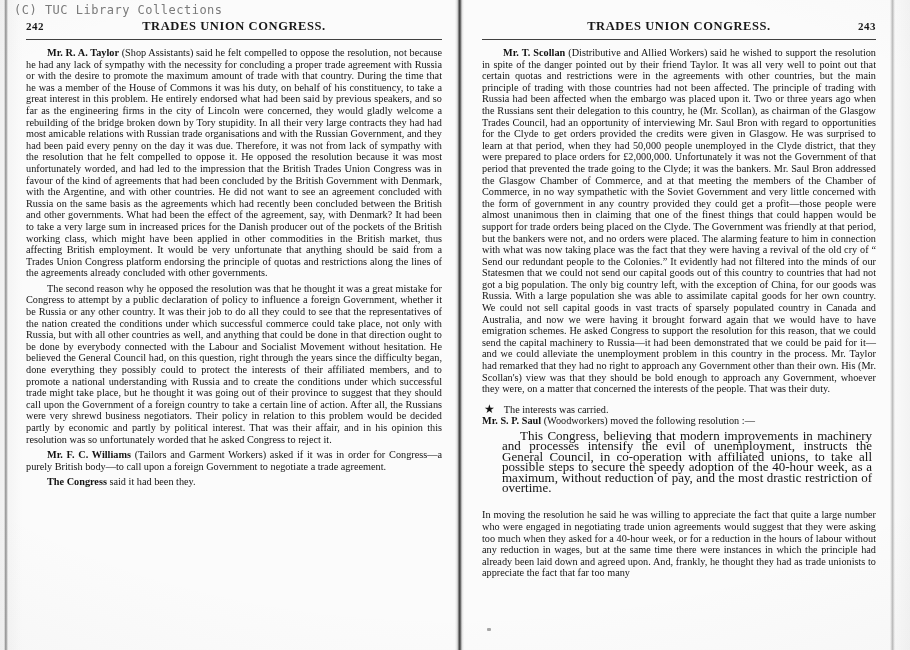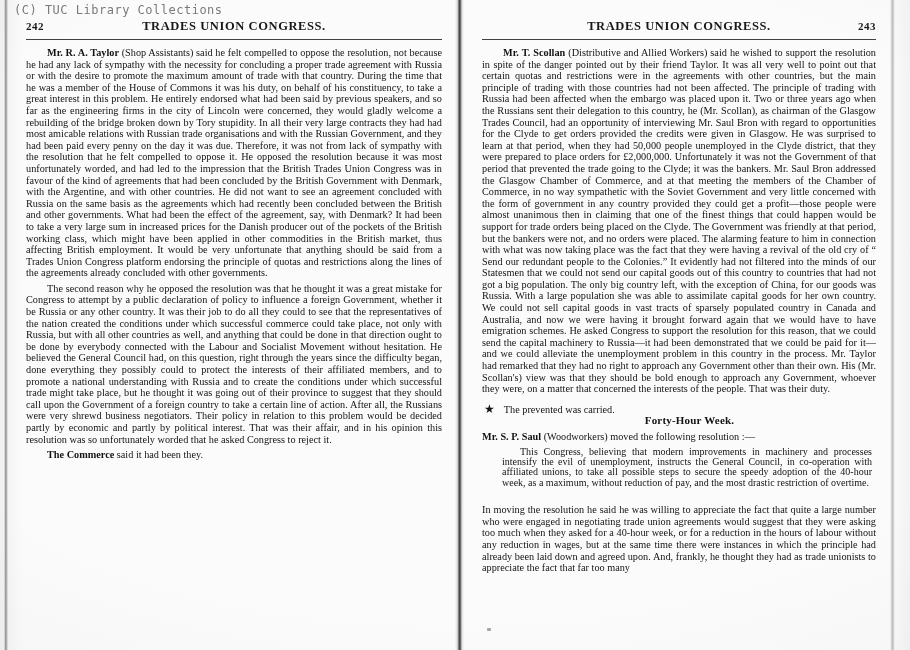--- a/index.html
+++ b/index.html
@@ -160,21 +160,21 @@
     flex: 0 0 auto;
     font-size: 12px;
     line-height: 11px;
     color: #17150f;
     margin-left: 2px;
   }
   .starline .starline-text { flex: 1 1 auto; text-align: left; }
 
   
   .resolution {
-    font-size: 10px;
+    font-size: 13px;
     line-height: 10.4px;
     margin: 4px 0 6px 0;
     padding-left: 20px;
     padding-right: 4px;
     text-align: justify;
     text-indent: 18px;
   }
 
   .col p.after-res { text-indent: 0; margin-top: 16px; }
 
@@ -209,45 +209,45 @@
     </div>
     <div class="rule"></div>
 
     <div class="col">
 
 
       <p><span class="speaker">Mr. R. A. Taylor</span><span> (Shop Assistants) said he felt compelled to oppose the resolution, not because he had any lack of sympathy with the necessity for concluding a proper trade agreement with Russia or with the desire to promote the maximum amount of trade with that country.  During the time that he was a member of the House of Commons it was his duty, on behalf of his constituency, to take a great interest in this problem.  He entirely endorsed what had been said by previous speakers, and so far as the engineering firms in the city of Lincoln were concerned, they would gladly welcome a rebuilding of the bridge broken down by Tory stupidity.  In all their very large contracts they had had most amicable relations with Russian trade organisations and with the Russian Government, and they had been paid every penny on the day it was due.  Therefore, it was not from lack of sympathy with the resolution that he felt compelled to oppose it.  He opposed the resolution because it was most unfortunately worded, and had led to the impression that the British Trades Union Congress was in favour of the kind of agreements that had been concluded by the British Government with Denmark, with the Argentine, and with other countries.  He did not want to see an agreement concluded with Russia on the same basis as the agreements which had recently been concluded between the British and other governments.  What had been the effect of the agreement, say, with Denmark?  It had been to take a very large sum in increased prices for the Danish producer out of the pockets of the British working class, which might have been applied in other commodities in the British market, thus affecting British employment.  It would be very unfortunate that anything should be said from a Trades Union Congress platform endorsing the principle of quotas and restrictions along the lines of the agreements already concluded with other governments.</span></p>
 
       <p>The second reason why he opposed the resolution was that he thought it was a great mistake for Congress to attempt by a public declaration of policy to influence a foreign Government, whether it be Russia or any other country.  It was their job to do all they could to see that the representatives of the nation created the conditions under which successful commerce could take place, not only with Russia, but with all other countries as well, and anything that could be done in that direction ought to be done by everybody connected with the Labour and Socialist Movement without hesitation.  He believed the General Council had, on this question, right through the years since the difficulty began, done everything they possibly could to protect the interests of their affiliated members, and to promote a national understanding with Russia and to create the conditions under which successful trade might take place, but he thought it was going out of their province to suggest that they should call upon the Government of a foreign country to take a certain line of action.  After all, the Russians were very shrewd business negotiators.  Their policy in relation to this problem would be decided partly by economic and partly by political interest.  That was their affair, and in his opinion this resolution was so unfortunately worded that he asked Congress to reject it.</p>
 
-
-      <p><span class="speaker">The Commerce</span><span> said it had been they.</span></p>
+      <p><span class="speaker">Mr. F. C. Williams</span><span> (Tailors and Garment Workers) asked if it was in order for Congress—a purely British body—to call upon a foreign Government to negotiate a trade agreement.</span></p>
+
+      <p><span class="speaker">The Congress</span><span> said it had been they.</span></p>
 
     </div>
   </div>
 
   <div class="page page-right">
 
     <div class="runhead">
       <span class="spacer"></span>
       <span class="title">TRADES UNION CONGRESS.</span>
       <span class="folio">243</span>
     </div>
     <div class="rule"></div>
 
     <div class="col">
 
       <p><span class="speaker">Mr. T. Scollan</span><span> (Distributive and Allied Workers) said he wished to support the resolution in spite of the danger pointed out by their friend Taylor.  It was all very well to point out that certain quotas and restrictions were in the agreements with other countries, but the main principle of trading with those countries had not been affected.  The principle of trading with Russia had been affected when the embargo was placed upon it.  Two or three years ago when the Russians sent their delegation to this country, he (Mr. Scollan), as chairman of the Glasgow Trades Council, had an opportunity of interviewing Mr. Saul Bron with regard to opportunities for the Clyde to get orders provided the credits were given in Glasgow.  He was surprised to learn at that period, when they had 50,000 people unemployed in the Clyde district, that they were prepared to place orders for £2,000,000.  Unfortunately it was not the Government of that period that prevented the trade going to the Clyde; it was the bankers.  Mr. Saul Bron addressed the Glasgow Chamber of Commerce, and at that meeting the members of the Chamber of Commerce, in no way sympathetic with the Soviet Government and very little concerned with the form of government in any country provided they could get a profit—those people were almost unanimous then in claiming that one of the finest things that could happen would be support for trade orders being placed on the Clyde.  The Government was friendly at that period, but the bankers were not, and no orders were placed.  The alarming feature to him in connection with what was now taking place was the fact that they were having a revival of the old cry of “ Send our redundant people to the Colonies.”  It evidently had not filtered into the minds of our Statesmen that we could not send our capital goods out of this country to countries that had not got a big population.  The only big country left, with the exception of China, for our goods was Russia.  With a large population she was able to assimilate capital goods for her own country.  We could not sell capital goods in vast tracts of sparsely populated country in Canada and Australia, and now we were having it brought forward again that we would have to have emigration schemes.  He asked Congress to support the resolution for this reason, that we could send the capital machinery to Russia—it had been demonstrated that we could be paid for it—and we could alleviate the unemployment problem in this country in the process.  Mr. Taylor had remarked that they had no right to approach any Government other than their own.  His (Mr. Scollan's) view was that they should be bold enough to approach any Government, whoever they were, on a matter that concerned the interests of the people.  That was their duty.</span></p>
 
       <div class="starline">
         <span class="star-icon">★</span>
-        <span class="starline-text">The prevented was carried.</span>
+        <span class="starline-text">The interests was carried.</span>
       </div>
 
-      <p class="subhead">Forty-Hour Week.</p>
 
       <p class="noindent"><span class="speaker">Mr. S. P. Saul</span><span> (Woodworkers) moved the following resolution :—</span></p>
 
       <div class="resolution">This Congress, believing that modern improvements in machinery and processes intensify the evil of unemployment, instructs the General Council, in co-operation with affiliated unions, to take all possible steps to secure the speedy adoption of the 40-hour week, as a maximum, without reduction of pay, and the most drastic restriction of overtime.</div>
 
       <p class="after-res">In moving the resolution he said he was willing to appreciate the fact that quite a large number who were engaged in negotiating trade union agreements would suggest that they were asking too much when they asked for a 40-hour week, or for a reduction in the hours of labour without any reduction in wages, but at the same time there were instances in which the principle had already been laid down and agreed upon.  And, frankly, he thought they had as trade unionists to appreciate the fact that far too many</p>
 
     </div>
   </div>
 

